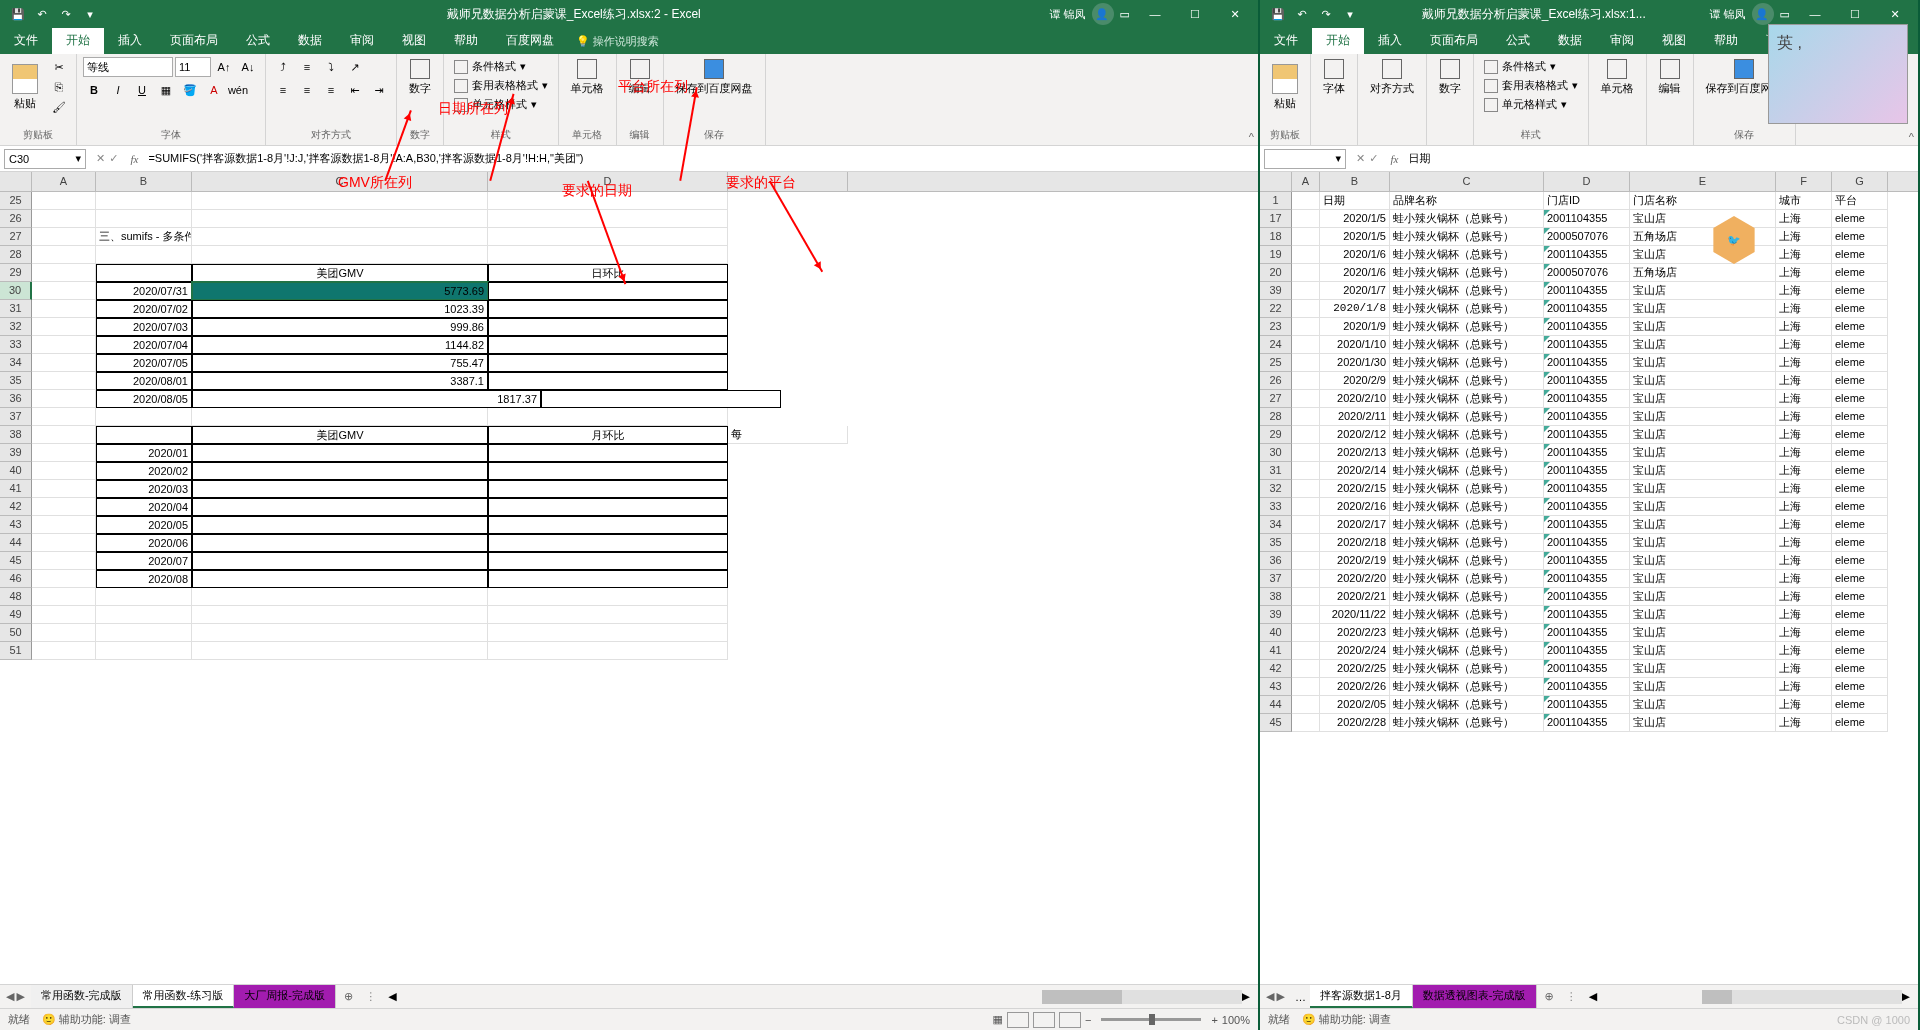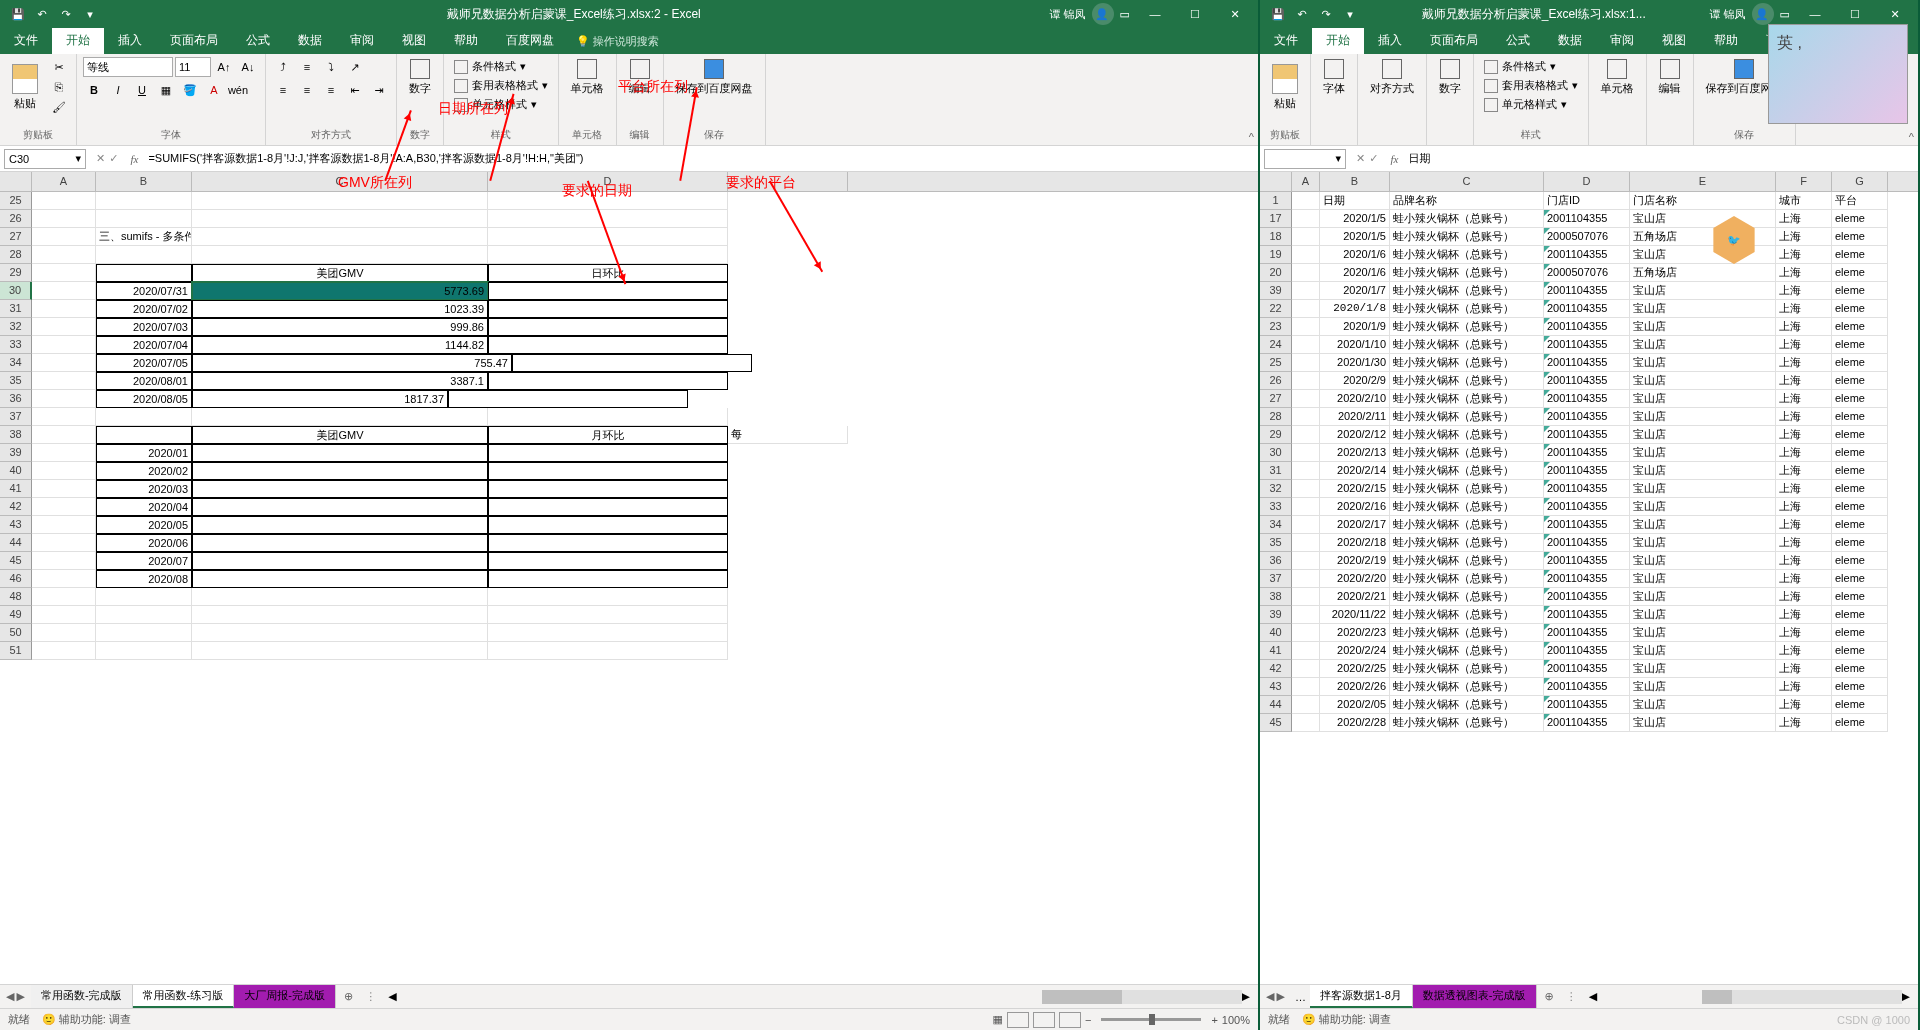--- a/index.html
+++ b/index.html
@@ -295,35 +295,35 @@
           <div class="rowh">33</div>
           <div class="cell" style="width: 64px;"></div>
           <div class="cell rt bd" style="width: 96px;">2020/07/04</div>
           <div class="cell rt bd" style="width: 296px;">1144.82</div>
           <div class="cell bd" style="width: 240px;"></div>
         </div>
         <div class="row">
           <div class="rowh">34</div>
           <div class="cell" style="width: 64px;"></div>
           <div class="cell rt bd" style="width: 96px;">2020/07/05</div>
-          <div class="cell rt bd" style="width: 320px;">755.47</div>
+          <div class="cell rt bd" style="width: 296px;">755.47</div>
           <div class="cell bd" style="width: 240px;"></div>
         </div>
         <div class="row">
           <div class="rowh">35</div>
           <div class="cell" style="width: 64px;"></div>
           <div class="cell rt bd" style="width: 96px;">2020/08/01</div>
           <div class="cell rt bd" style="width: 296px;">3387.1</div>
           <div class="cell bd" style="width: 240px;"></div>
         </div>
         <div class="row">
           <div class="rowh">36</div>
           <div class="cell" style="width: 64px;"></div>
           <div class="cell rt bd" style="width: 96px;">2020/08/05</div>
-          <div class="cell rt bd" style="width: 256px;">1817.37</div>
+          <div class="cell rt bd" style="width: 349px;">1817.37</div>
           <div class="cell bd" style="width: 240px;"></div>
         </div>
         <div class="row">
           <div class="rowh">37</div>
           <div class="cell" style="width: 64px;"></div>
           <div class="cell" style="width: 96px;"></div>
           <div class="cell" style="width: 296px;"></div>
           <div class="cell" style="width: 240px;"></div>
         </div>
         <div class="row">

